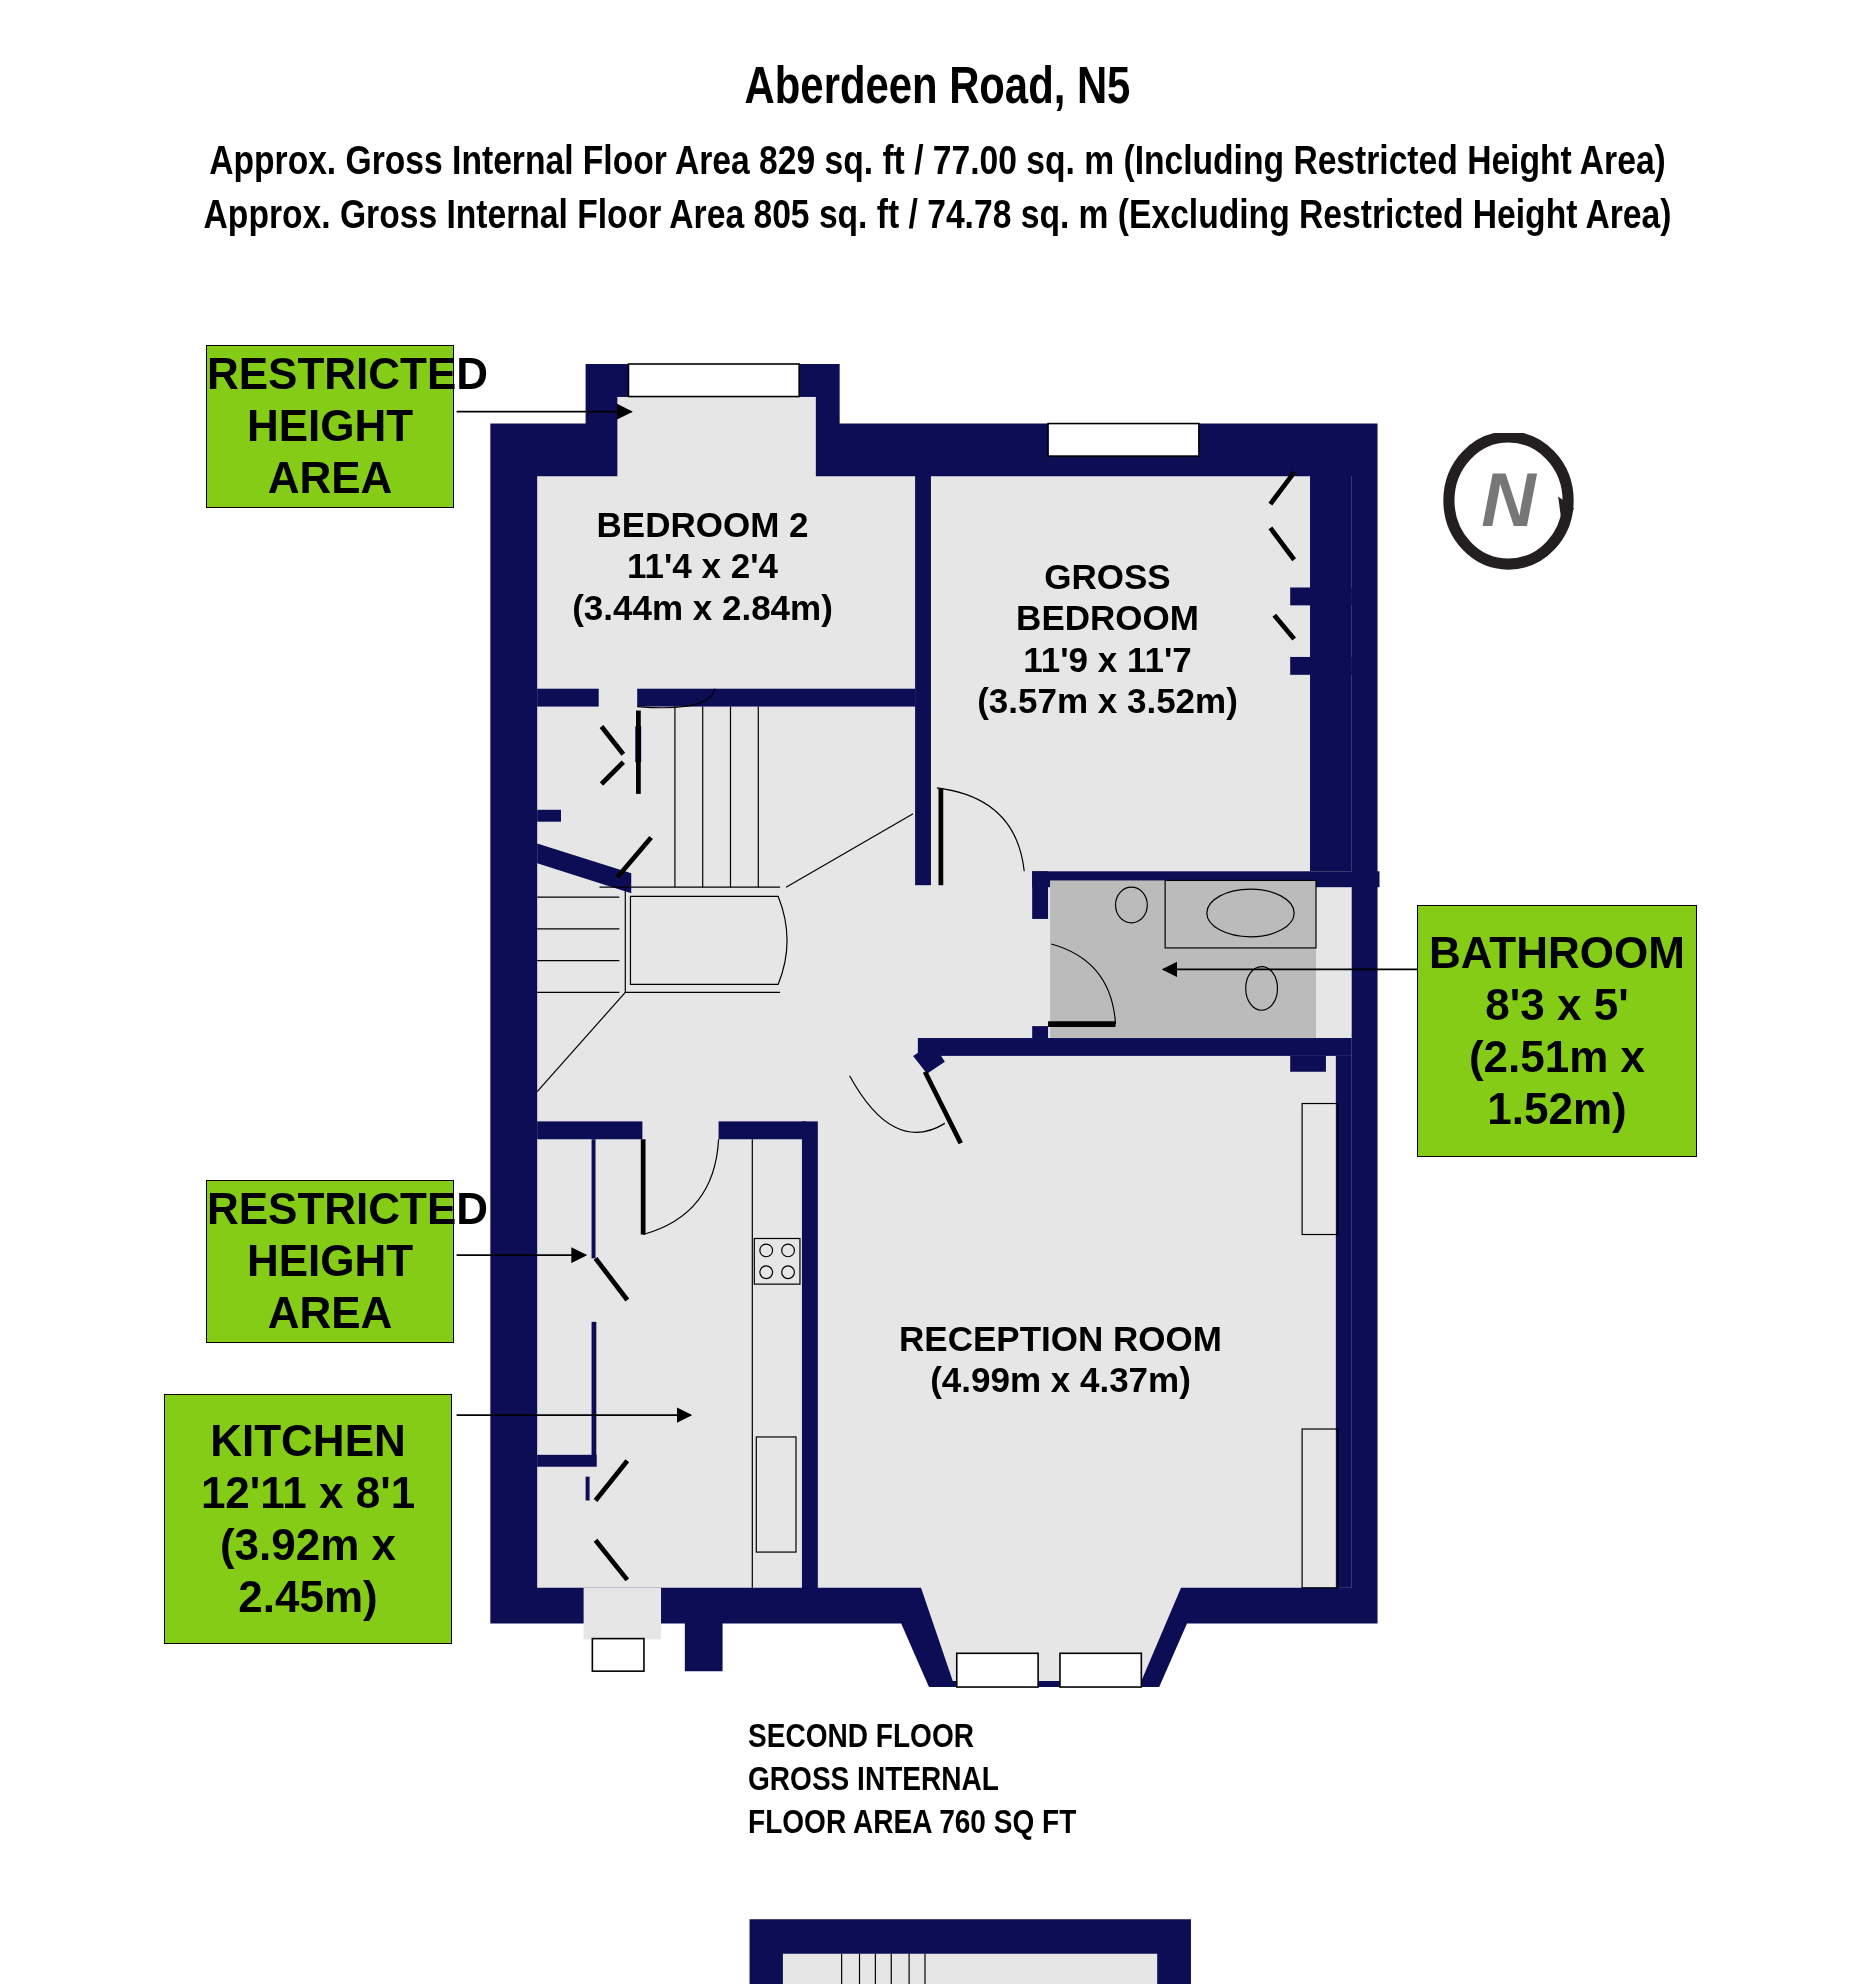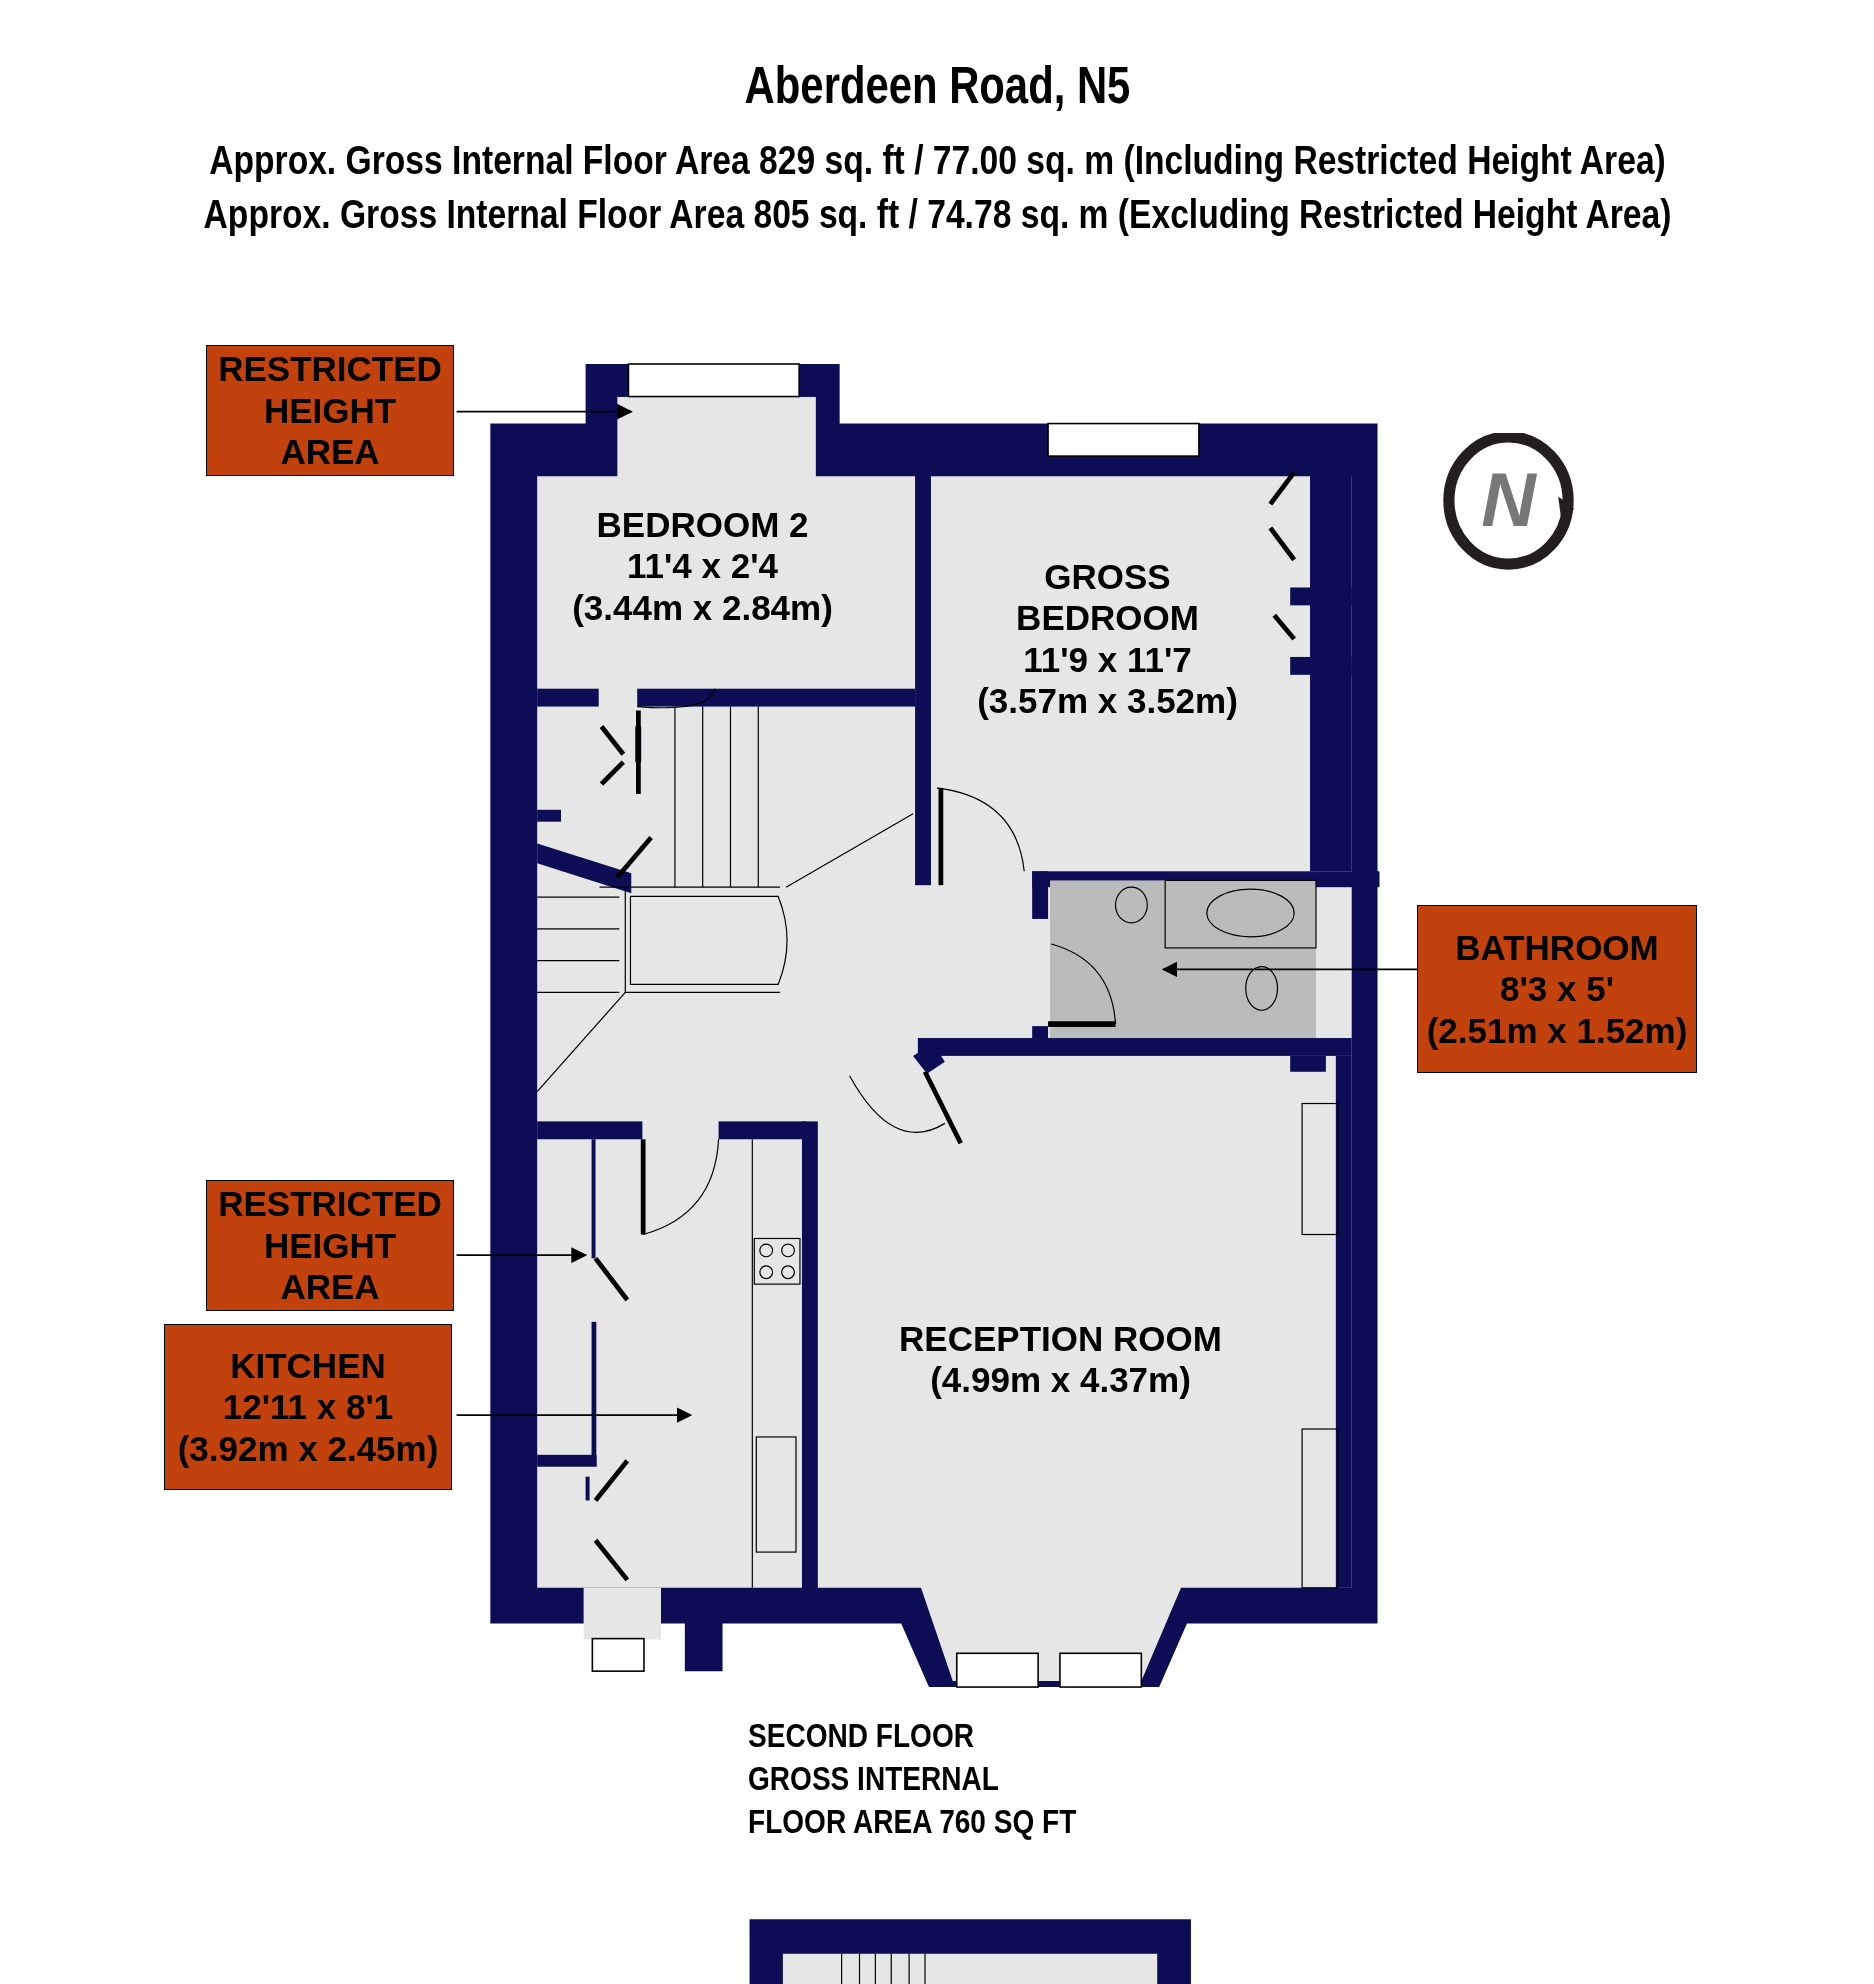--- a/index.html
+++ b/index.html
@@ -6,21 +6,21 @@
   body { width:1875px; height:2812px; position:relative; overflow:hidden;
          font-family:"Liberation Sans", "DejaVu Sans", sans-serif; color:#000; }
   .hdr { position:absolute; left:0; width:1875px; text-align:center; font-weight:bold;
          transform:scaleX(0.82); transform-origin:center; }
   #title { top:56px; font-size:51px; }
   #sub1 { top:137px; font-size:41px; }
   #sub2 { top:191px; font-size:41px; }
   svg#plan { position:absolute; left:0; top:0; }
   .lbl { position:absolute; font-weight:bold; text-align:center; line-height:1.18; }
   .room { font-size:35px; }
-  .boxed { border:1.6px solid #000; background:#c2410c; font-size:35px; }
+  .boxed { border:1.6px solid #000; background:#84cc16; font-size:44px; }
   .floorlbl { position:absolute; font-weight:bold; font-size:33px; line-height:1.3;
               transform:scaleX(0.85); transform-origin:left; }
   #compass { position:absolute; left:1429px; top:433px; }
 </style>
 </head>
 <body>
 
 <div id="title" class="hdr">Aberdeen Road, N5</div>
 <div id="sub1" class="hdr">Approx. Gross Internal Floor Area 829 sq. ft / 77.00 sq. m (Including Restricted Height Area)</div>
 <div id="sub2" class="hdr">Approx. Gross Internal Floor Area 805 sq. ft / 74.78 sq. m (Excluding Restricted Height Area)</div>
@@ -200,21 +200,21 @@
 </div>
 <div class="lbl boxed" style="left:1417px; top:905px; width:278px; padding:21px 0;">
   <div>BATHROOM</div>
   <div>8'3 x 5'</div>
   <div>(2.51m x 1.52m)</div>
 </div>
 <div class="lbl room" style="left:842px; top:1286px; width:437px;margin-top:32px;">
   <div>RECEPTION ROOM</div>
   <div>(4.99m x 4.37m)</div>
 </div>
-<div class="lbl boxed" style="left:164px; top:1324px; width:286px; padding:20px 0;">
+<div class="lbl boxed" style="left:164px; top:1394px; width:286px; padding:20px 0;">
   <div>KITCHEN</div>
   <div>12'11 x 8'1</div>
   <div>(3.92m x 2.45m)</div>
 </div>
 
 <div class="lbl boxed" style="left:206px; top:345px; width:246px; padding:2.4px 0;">
   <div>RESTRICTED</div>
   <div>HEIGHT</div>
   <div>AREA</div>
 </div>

